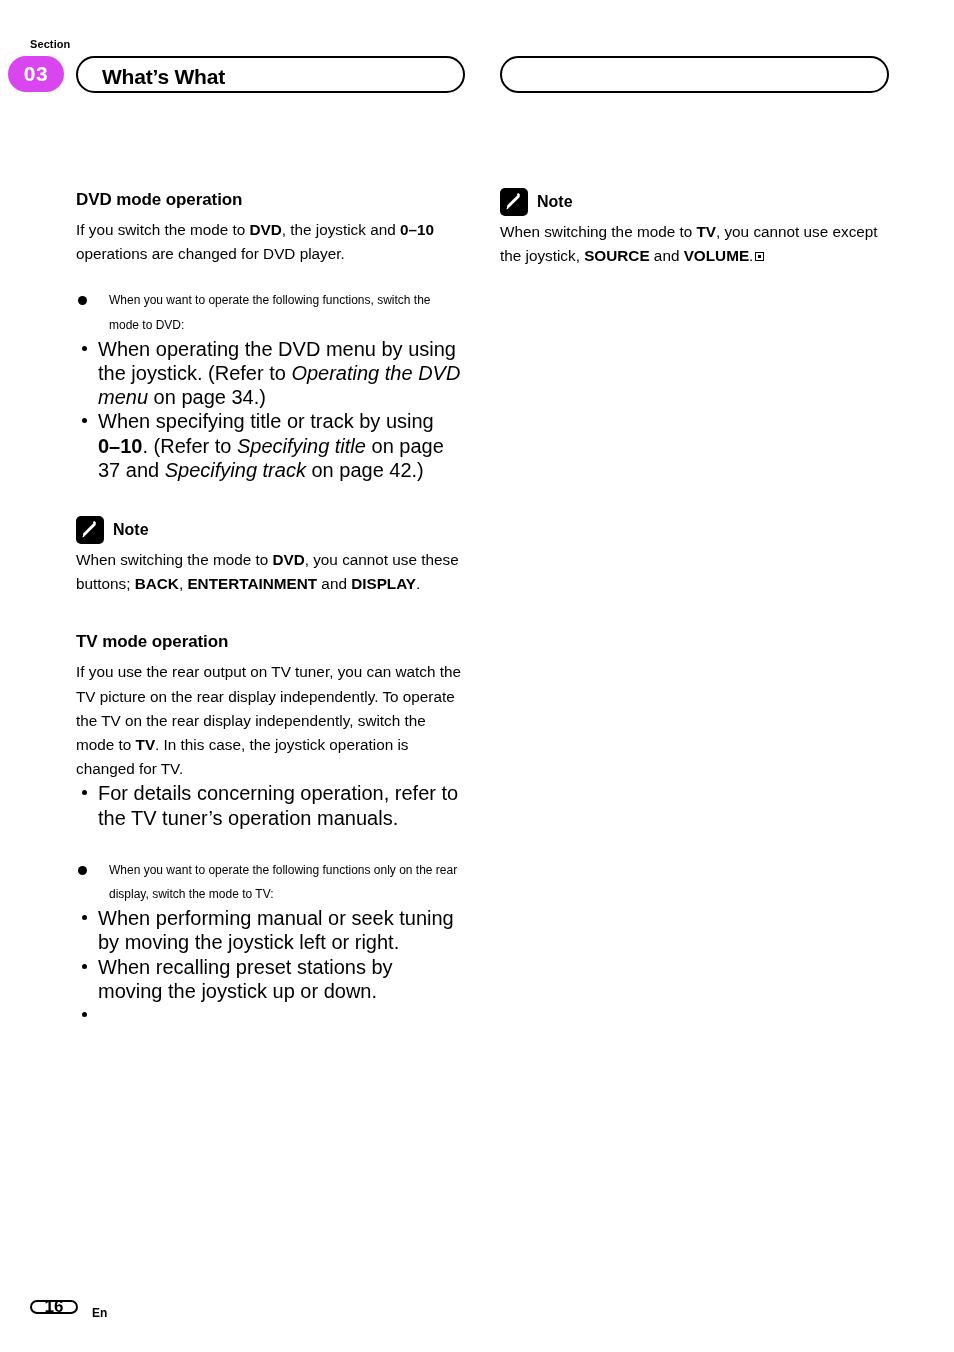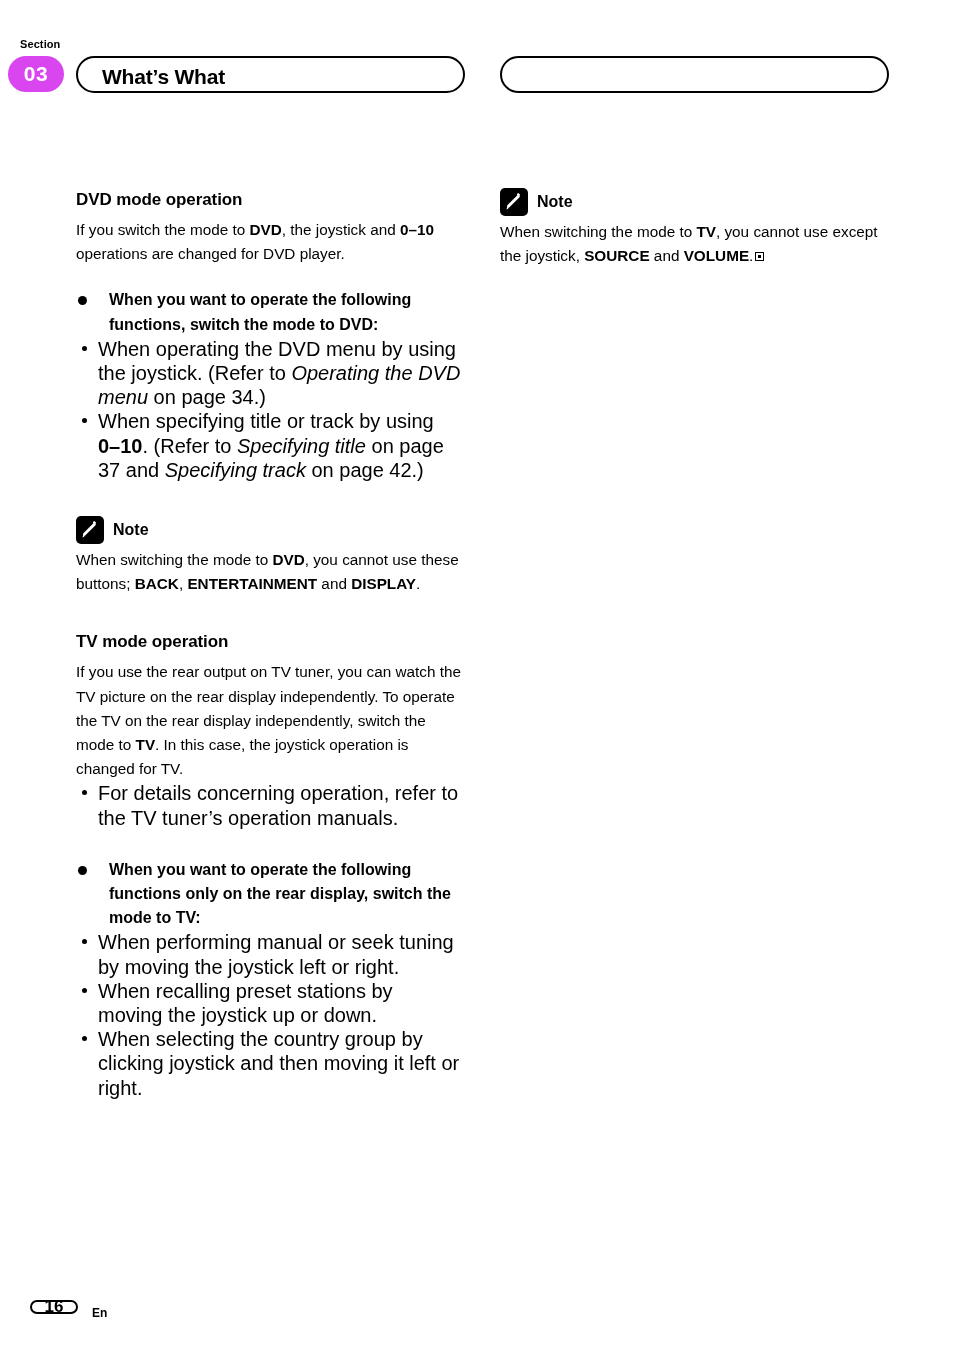--- a/index.html
+++ b/index.html
@@ -19,21 +19,21 @@
   .page {
     position: absolute;
     left: 0; top: 0;
     width: 954px;
     height: 1352px;
   }
 
   
   .section-label {
     position: absolute;
-    left: 20px;
+    left: 30px;
     top: 38px;
     font-size: 11px;
     font-weight: bold;
     letter-spacing: 0.1px;
   }
   .section-badge {
     position: absolute;
     left: 8px;
     top: 56px;
     width: 56px;
@@ -99,22 +99,22 @@
   }
 
   .gap-22 { height: 22px; }
   .gap-28 { height: 28px; }
   .gap-34 { height: 34px; }
 
   
   .bullet-head {
     position: relative;
     padding-left: 33px;
-    font-weight: bold;
-    font-size: 16px;
+    font-weight: normal;
+    font-size: 12px;
     line-height: 24.2px;
   }
   .bullet-head .dot {
     position: absolute;
     left: 2px;
     top: 8px;
     width: 9px;
     height: 9px;
     background: #000000;
     border-radius: 50%;
@@ -267,21 +267,21 @@
     <div class="gap-28"></div>
 
     <div class="bullet-head">
       <span class="dot"></span>
       <span>When you want to operate the following functions only on the rear display, switch the mode to TV:</span>
     </div>
 
     <ul class="dashlist">
       <li><span class="sq"></span><span>When performing manual or seek tuning by moving the joystick left or right.</span></li>
       <li><span class="sq"></span><span>When recalling preset stations by moving the joystick up or down.</span></li>
-      <li><span class="sq"></span><span>When selecting the country group by clicking joystick and then moving it left or right.</span></li>
+      <li><span class="sq"></span></li>
     </ul>
 
   </div>
 
   <div class="col col-right">
     <div class="note-head">
       <span class="note-icon">
         <svg width="20" height="20" viewBox="0 0 20 20" aria-hidden="true">
           <path d="M3 16.5 L5.2 15.6 L16.0 4.8 L13.9 2.7 L3.1 13.5 Z" fill="#ffffff"></path>
           <path d="M2.4 17.4 L4.6 16.6 L3.2 15.2 Z" fill="#ffffff"></path>

